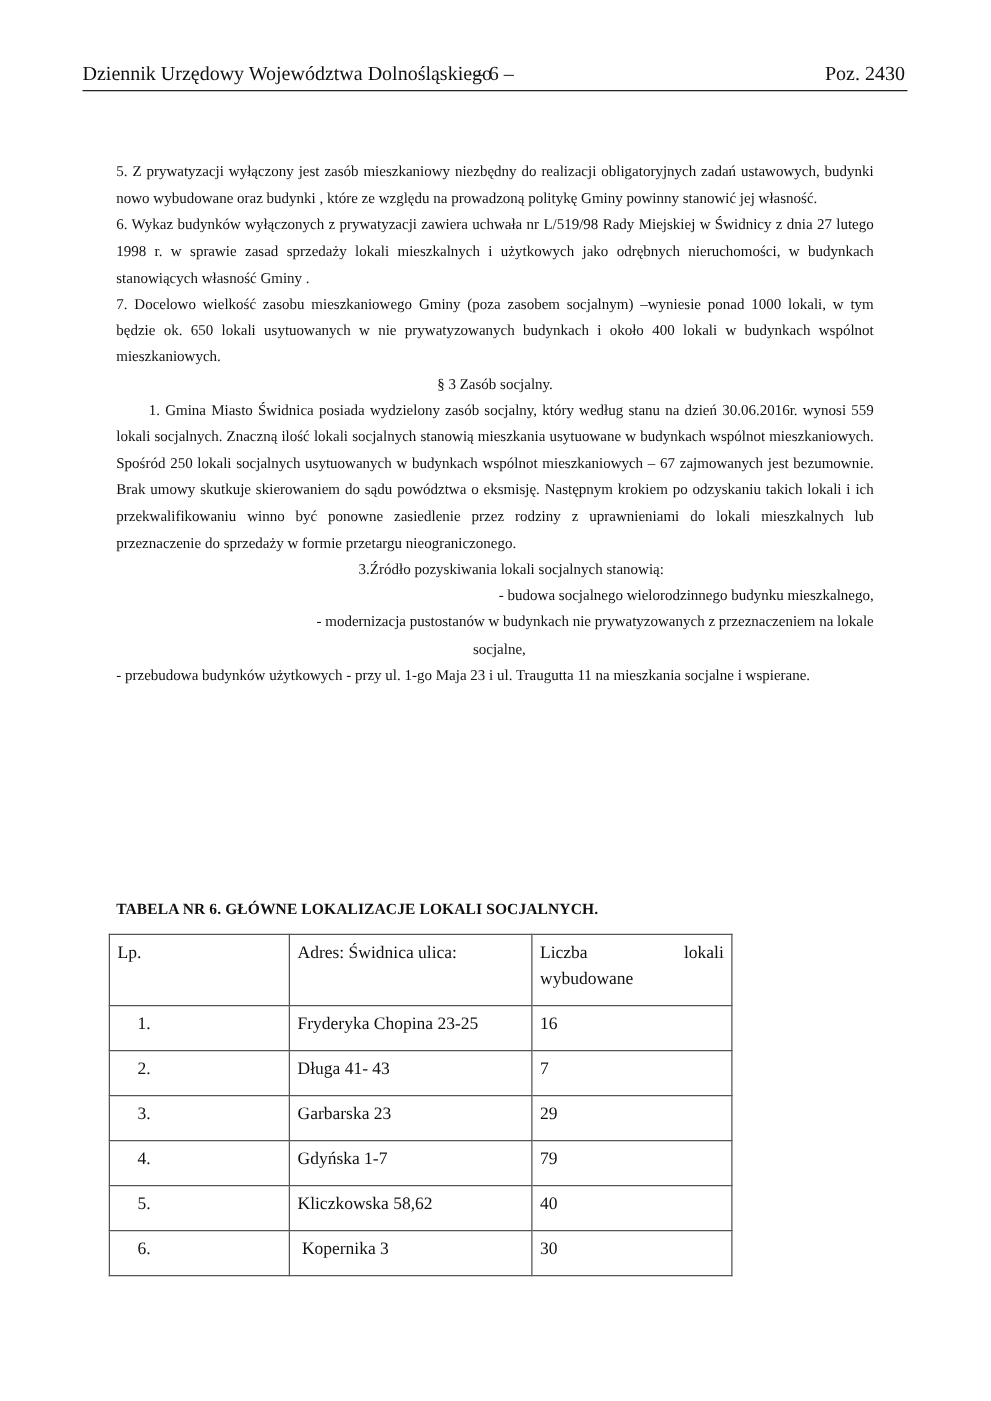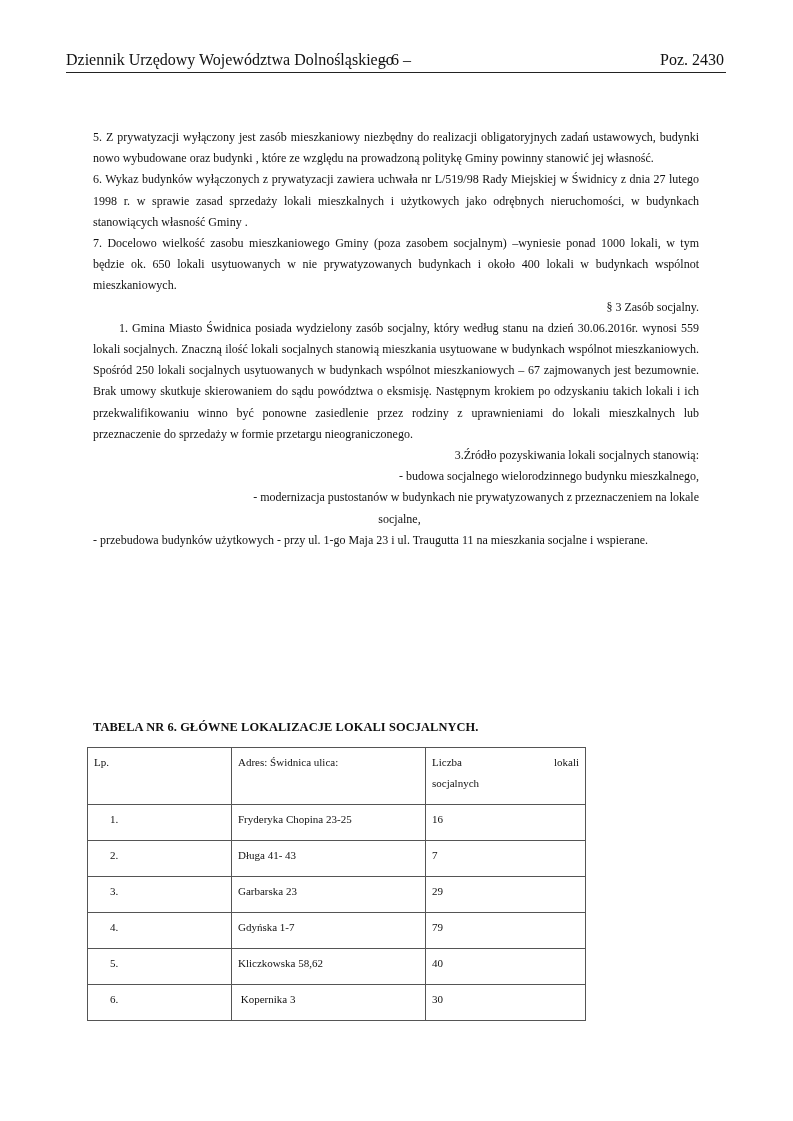--- a/index.html
+++ b/index.html
@@ -18,31 +18,31 @@
   .header-rule {
     position: absolute; left: 66px; top: 72px; width: 660px; height: 0;
     border-top: 1.5px solid #222;
   }
   .body-text {
     position: absolute; left: 93px; top: 127px; width: 606px;
     font-size: 12px; line-height: 21.2px;
   }
   .p { margin: 0; text-align: justify; }
   .p.indent { text-indent: 26px; }
-  .p.left { text-align: right; }
+  .p.left { text-align: center; }
   .p.dash { text-align: right; }
   .p.dash-hang { text-align: center; padding-left: 7px; }
   .p.just-last { text-align: justify; text-align-last: left; }
   .table-title {
     position: absolute; left: 93px; top: 720px;
     font-size: 12.4px; font-weight: bold; letter-spacing: 0.1px;
   }
   table.soc {
     position: absolute; left: 87px; top: 747px;
-    border-collapse: collapse; font-size: 11px; line-height: 21px;
+    border-collapse: collapse; font-size: 14px; line-height: 21px;
   }
   table.soc td {
     border: 1.2px solid #555; vertical-align: top; padding: 4px 6px 0 6px;
   }
   table.soc tr.head td { height: 52px; }
   table.soc tr.row td { height: 31px; }
   .c1 { width: 115px; }
   .c2 { width: 181px; }
   .c3 { width: 147px; margin-left: 37px; }
   .lp-num { padding-left: 22px !important; }
@@ -77,21 +77,21 @@
 <table class="soc">
   <tbody>
       <tr class="head">
     <td class="c1">Lp.</td>
     <td class="c2">Adres: Świdnica ulica:</td>
     <td class="c3 head-c3">
       <div class="line1">
         <span>Liczba</span>
         <span>lokali</span>
       </div>
-      <div>socjalnych</div>
+      <div>wybudowane</div>
     </td>
   </tr>
   <tr class="row">
     <td class="c1 lp-num">1.</td>
     <td class="c2">Fryderyka Chopina 23-25</td>
     <td class="c3">16</td>
   </tr>
   <tr class="row">
     <td class="c1 lp-num">2.</td>
     <td class="c2">Długa 41- 43</td>

